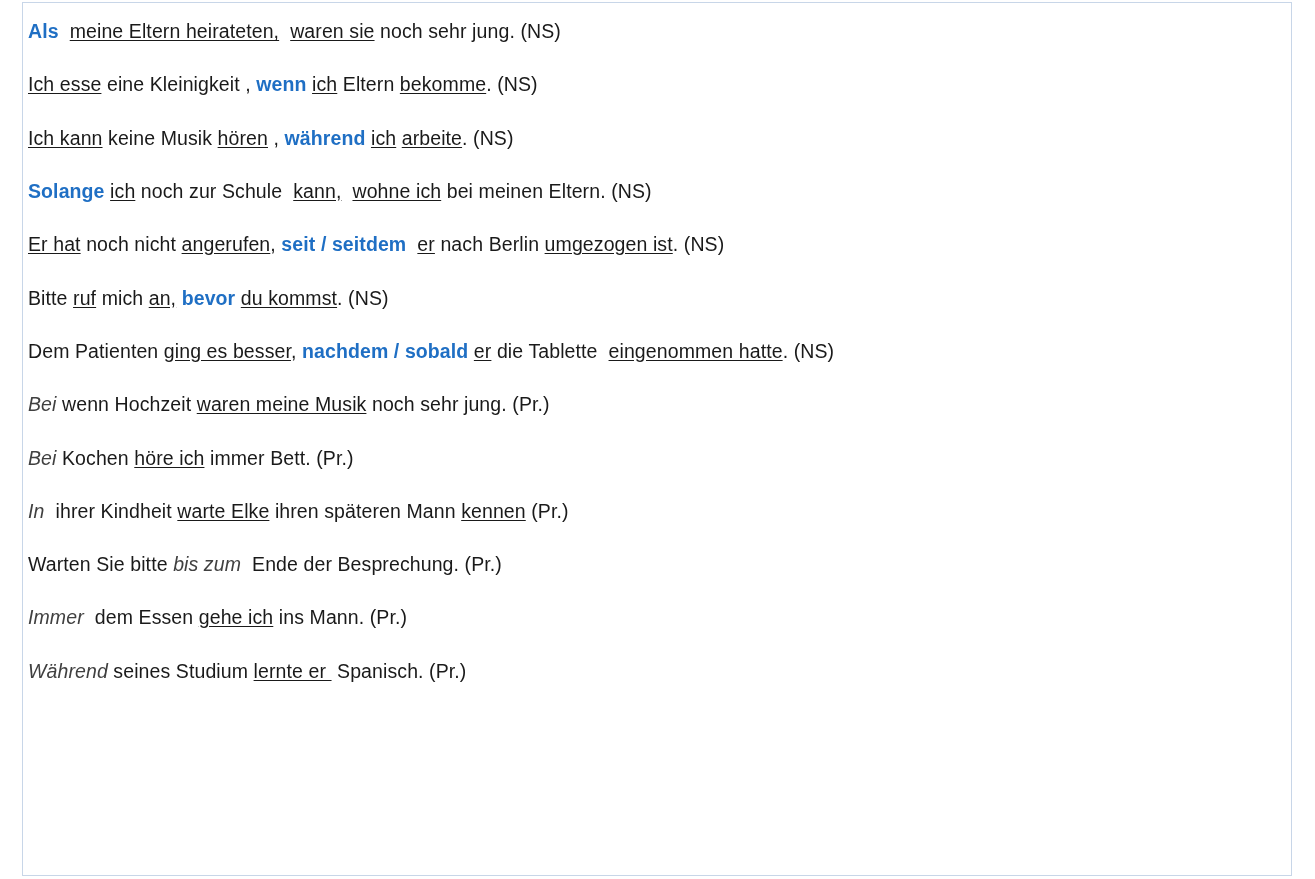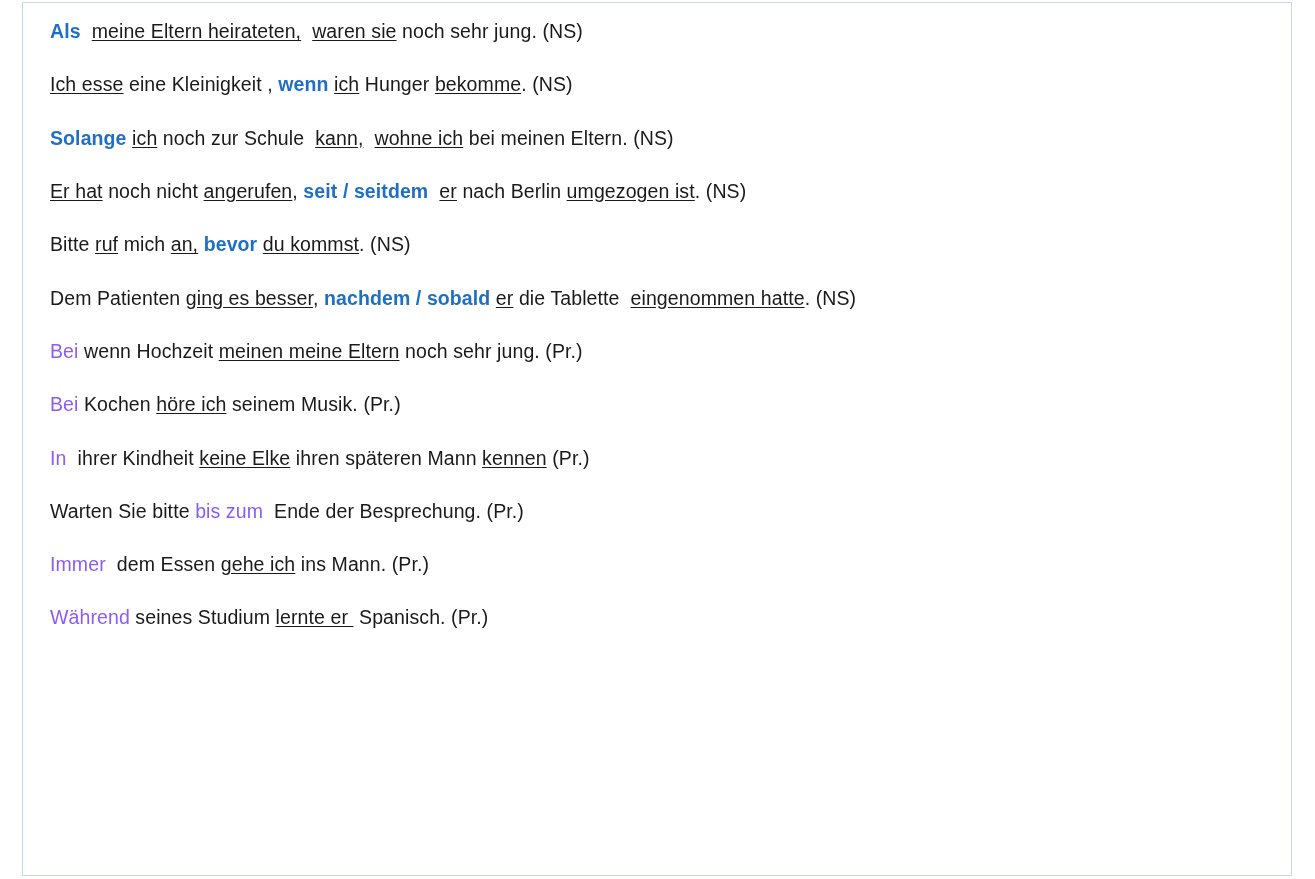--- a/index.html
+++ b/index.html
@@ -23,52 +23,53 @@
     left: 22px;
     top: 2px;
     width: 1270px;
     height: 874px;
     border: 1px solid #c8d6e8;
     box-sizing: border-box;
     pointer-events: none;
   }
   .content {
     position: absolute;
-    left: 50px;
+    left: 28px;
     top: 18px;
     width: 1230px;
   }
   .line {
     font-size: 19.5px;
     line-height: 1.35;
     color: #1a1a1a;
     margin-bottom: 27px;
     white-space: pre-wrap;
     letter-spacing: 0.1px;
   }
   .line:last-child { margin-bottom: 0; }
 
   .t { }
   .blue { color: #1f6fc4; font-weight: bold; }
-  .red  { color: #8b5cf6; }
+  .red  { color: #404040; font-style: italic; }
   .u    { text-decoration: underline; text-underline-offset: 2px; }
 </style>
 </head>
 <body>
 
 <div class="page">
   <div class="doc-border"></div>
   <div class="content" id="doc-body">
 
   <div class="line"><span class="t blue">Als</span><span class="t">  </span><span class="t u">meine Eltern heirateten,</span><span class="t">  </span><span class="t u">waren sie</span><span class="t"> noch sehr jung. (NS)</span></div>
-      <div class="line"><span class="t u">Ich esse</span><span class="t"> eine Kleinigkeit , </span><span class="t blue">wenn</span><span class="t"> </span><span class="t u">ich</span><span class="t"> Hunger </span><span class="t u">bekomme</span><span class="t">. (NS)</span></div>
+      <div class="line"><span class="t u">Ich esse</span><span class="t"> eine Kleinigkeit , </span><span class="t blue">wenn</span><span class="t"> </span><span class="t u">ich</span><span class="t"> Eltern </span><span class="t u">bekomme</span><span class="t">. (NS)</span></div>
+      <div class="line"><span class="t u">Ich kann</span><span class="t"> keine Musik </span><span class="t u">hören</span><span class="t"> , </span><span class="t blue">während</span><span class="t"> </span><span class="t u">ich</span><span class="t"> </span><span class="t u">arbeite</span><span class="t">. (NS)</span></div>
       <div class="line"><span class="t blue">Solange</span><span class="t"> </span><span class="t u">ich</span><span class="t"> noch zur Schule  </span><span class="t u">kann,</span><span class="t">  </span><span class="t u">wohne ich</span><span class="t"> bei meinen Eltern. (NS)</span></div>
       <div class="line"><span class="t u">Er hat</span><span class="t"> noch nicht </span><span class="t u">angerufen</span><span class="t">, </span><span class="t blue">seit / seitdem</span><span class="t">  </span><span class="t u">er</span><span class="t"> nach Berlin </span><span class="t u">umgezogen ist</span><span class="t">. (NS)</span></div>
       <div class="line"><span class="t">Bitte </span><span class="t u">ruf</span><span class="t"> mich </span><span class="t u">an,</span><span class="t"> </span><span class="t blue">bevor</span><span class="t"> </span><span class="t u">du kommst</span><span class="t">. (NS)</span></div>
       <div class="line"><span class="t">Dem Patienten </span><span class="t u">ging es besser</span><span class="t">, </span><span class="t blue">nachdem / sobald</span><span class="t"> </span><span class="t u">er</span><span class="t"> die Tablette  </span><span class="t u">eingenommen hatte</span><span class="t">. (NS)</span></div>
-      <div class="line"><span class="t red">Bei</span><span class="t"> wenn Hochzeit </span><span class="t u">meinen meine Eltern</span><span class="t"> noch sehr jung. (Pr.)</span></div>
-      <div class="line"><span class="t red">Bei</span><span class="t"> Kochen </span><span class="t u">höre ich</span><span class="t"> seinem Musik. (Pr.)</span></div>
-      <div class="line"><span class="t red">In</span><span class="t">  ihrer Kindheit </span><span class="t u">keine Elke</span><span class="t"> ihren späteren Mann </span><span class="t u">kennen</span><span class="t"> (Pr.)</span></div>
+      <div class="line"><span class="t red">Bei</span><span class="t"> wenn Hochzeit </span><span class="t u">waren meine Musik</span><span class="t"> noch sehr jung. (Pr.)</span></div>
+      <div class="line"><span class="t red">Bei</span><span class="t"> Kochen </span><span class="t u">höre ich</span><span class="t"> immer Bett. (Pr.)</span></div>
+      <div class="line"><span class="t red">In</span><span class="t">  ihrer Kindheit </span><span class="t u">warte Elke</span><span class="t"> ihren späteren Mann </span><span class="t u">kennen</span><span class="t"> (Pr.)</span></div>
       <div class="line"><span class="t">Warten Sie bitte </span><span class="t red">bis zum</span><span class="t">  Ende der Besprechung. (Pr.)</span></div>
       <div class="line"><span class="t red">Immer</span><span class="t">  dem Essen </span><span class="t u">gehe ich</span><span class="t"> ins Mann. (Pr.)</span></div>
       <div class="line"><span class="t red">Während</span><span class="t"> seines Studium </span><span class="t u">lernte er </span><span class="t"> Spanisch. (Pr.)</span></div>
     </div>
 </div>
 
 </body></html>

